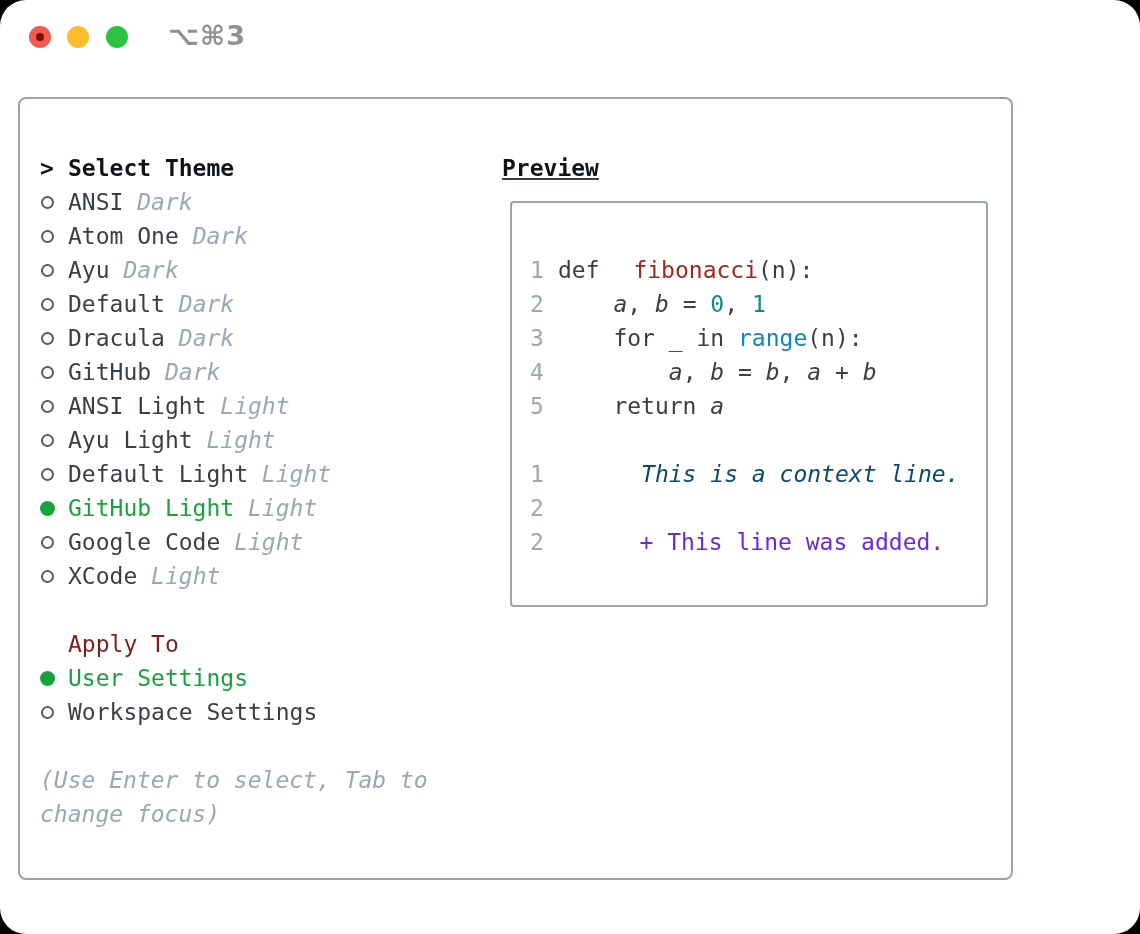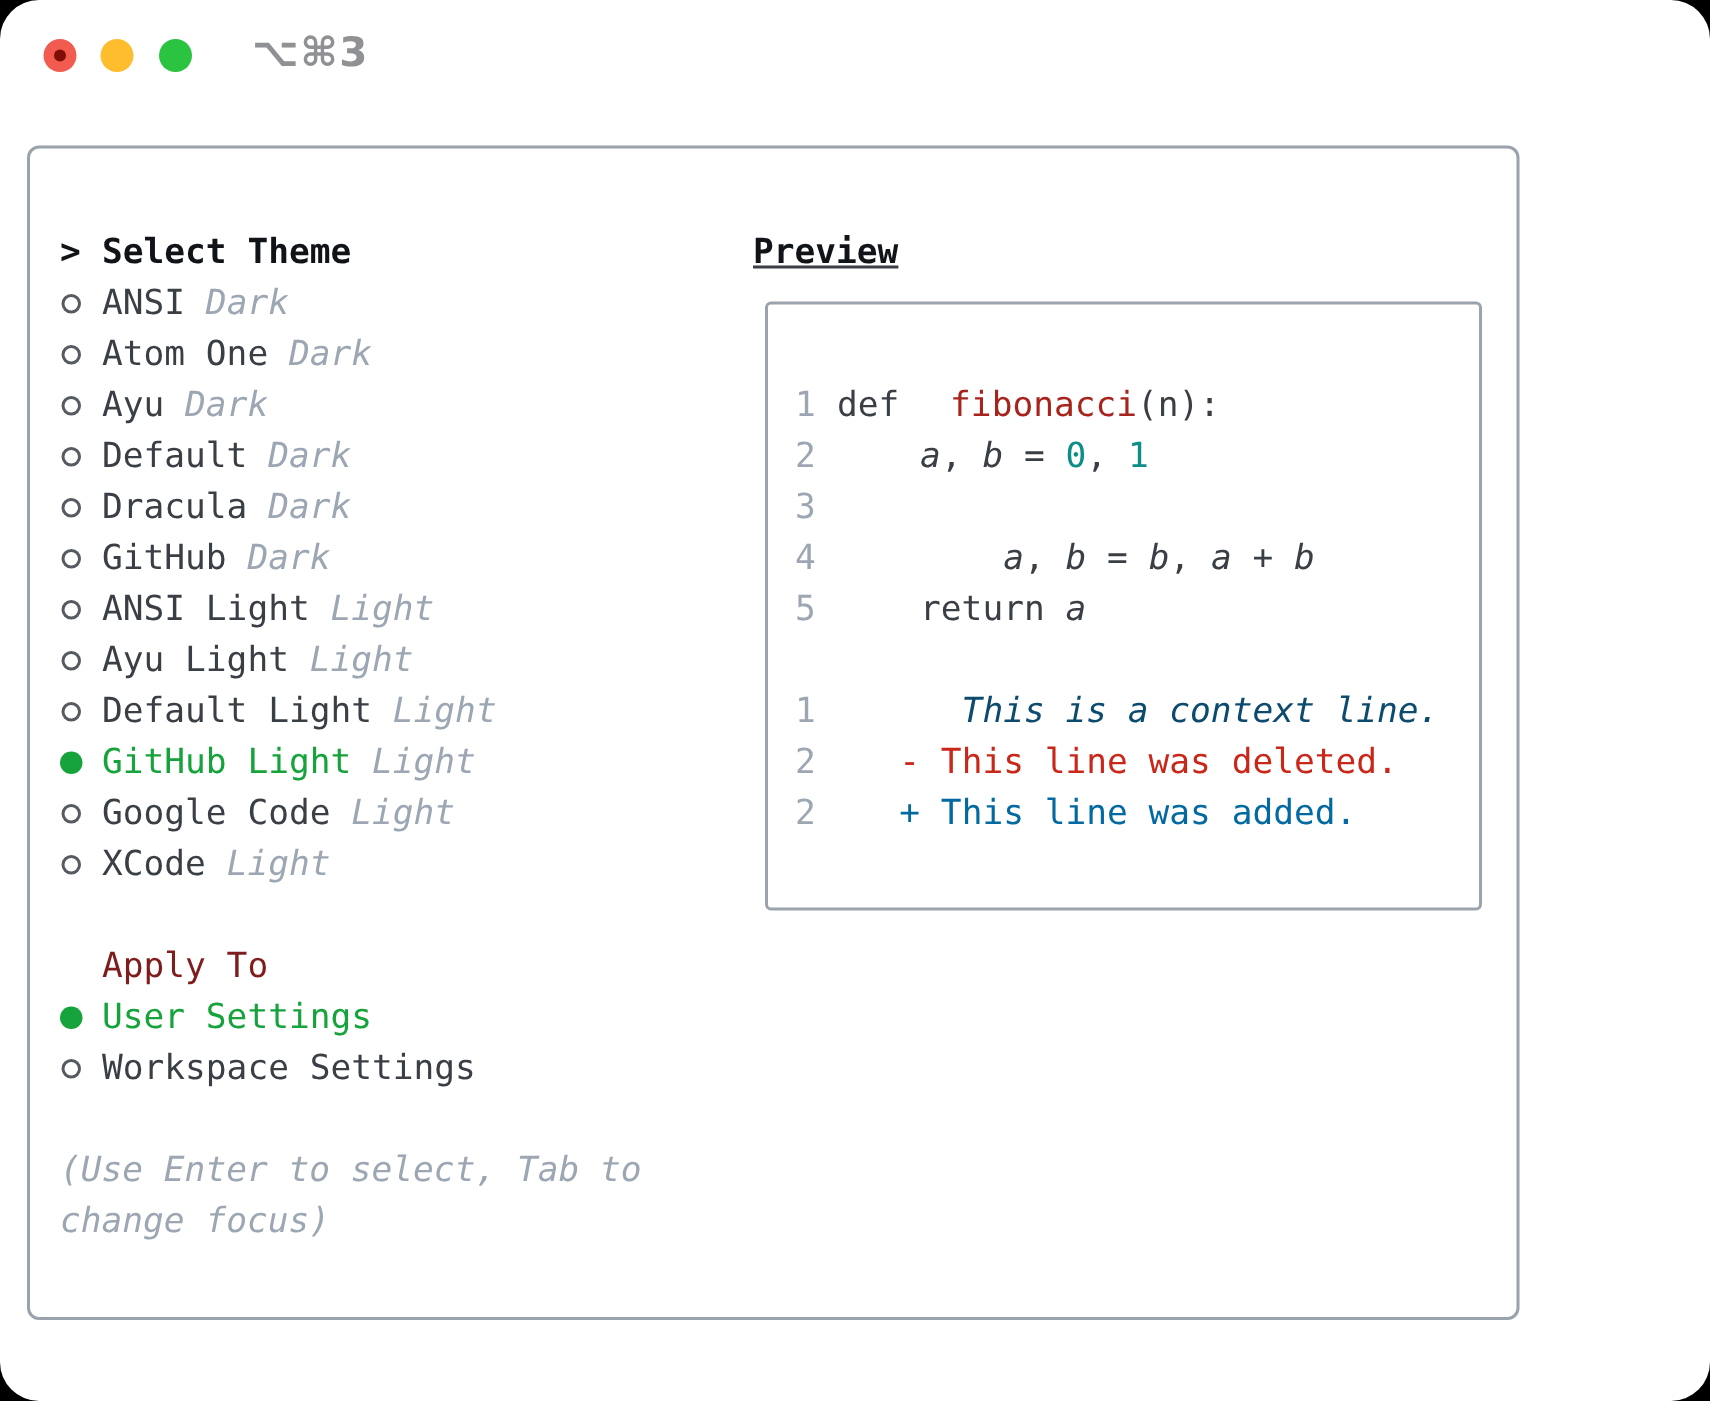--- a/index.html
+++ b/index.html
@@ -63,21 +63,21 @@
   }
   .code { position:absolute; left:18px; top:50px; }
   .ln { display:inline-block; width:28px; color:#9da7b3; }
   .seg-plain    { color:#3a3f46; }
   .seg-function { color:#a7241d;margin-left:20px; }
   .seg-builtin  { color:#0b86c2; }
   .seg-number   { color:#0d8d89; }
   .seg-var      { color:#3a3f46; font-style:italic; }
   .seg-context  { color:#0c4a6e; font-style:italic; }
   .seg-deletion { color:#c8271a; }
-  .seg-addition { color:#0369a1; }
+  .seg-addition { color:#6d28d9;margin-left:40px; }
 </style>
 </head>
 <body>
 
 <div class="window">
 
   <div class="titlebar">
     <div class="traffic red"></div>
     <div class="traffic yellow"></div>
     <div class="traffic green"></div>
@@ -169,41 +169,41 @@
       <div class="code mono" id="code-lines">
   <div class="row">
     <span class="ln">1</span><span class="code-text"><span class="seg-plain">def </span><span class="seg-function">fibonacci</span><span class="seg-plain">(n):</span></span>
   </div>
 
   <div class="row">
     <span class="ln">2</span><span class="code-text"><span class="seg-plain">    </span><span class="seg-var">a</span><span class="seg-plain">, </span><span class="seg-var">b</span><span class="seg-plain"> = </span><span class="seg-number">0</span><span class="seg-plain">, </span><span class="seg-number">1</span></span>
   </div>
 
   <div class="row">
-    <span class="ln">3</span>
+    <span class="ln">3</span><span class="code-text"><span class="seg-plain">    for _ in </span><span class="seg-builtin">range</span><span class="seg-plain">(n):</span></span>
   </div>
 
   <div class="row">
     <span class="ln">4</span><span class="code-text"><span class="seg-plain">        </span><span class="seg-var">a</span><span class="seg-plain">, </span><span class="seg-var">b</span><span class="seg-plain"> = </span><span class="seg-var">b</span><span class="seg-plain">, </span><span class="seg-var">a</span><span class="seg-plain"> + </span><span class="seg-var">b</span></span>
   </div>
 
   <div class="row">
     <span class="ln">5</span><span class="code-text"><span class="seg-plain">    return </span><span class="seg-var">a</span></span>
   </div>
 
   <div class="row">
     <span class="ln"></span><span class="code-text"></span>
   </div>
 
   <div class="row">
     <span class="ln">1</span><span class="code-text"><span class="seg-context">      This is a context line.</span></span>
   </div>
 
   <div class="row">
-    <span class="ln">2</span><span class="code-text"><span class="seg-plain">   </span><span class="seg-deletion">- This line was deleted.</span></span>
+    <span class="ln">2</span>
   </div>
 
   <div class="row">
     <span class="ln">2</span><span class="code-text"><span class="seg-plain">   </span><span class="seg-addition">+ This line was added.</span></span>
   </div>
 </div>
     </div>
 
   </div>
 </div>

